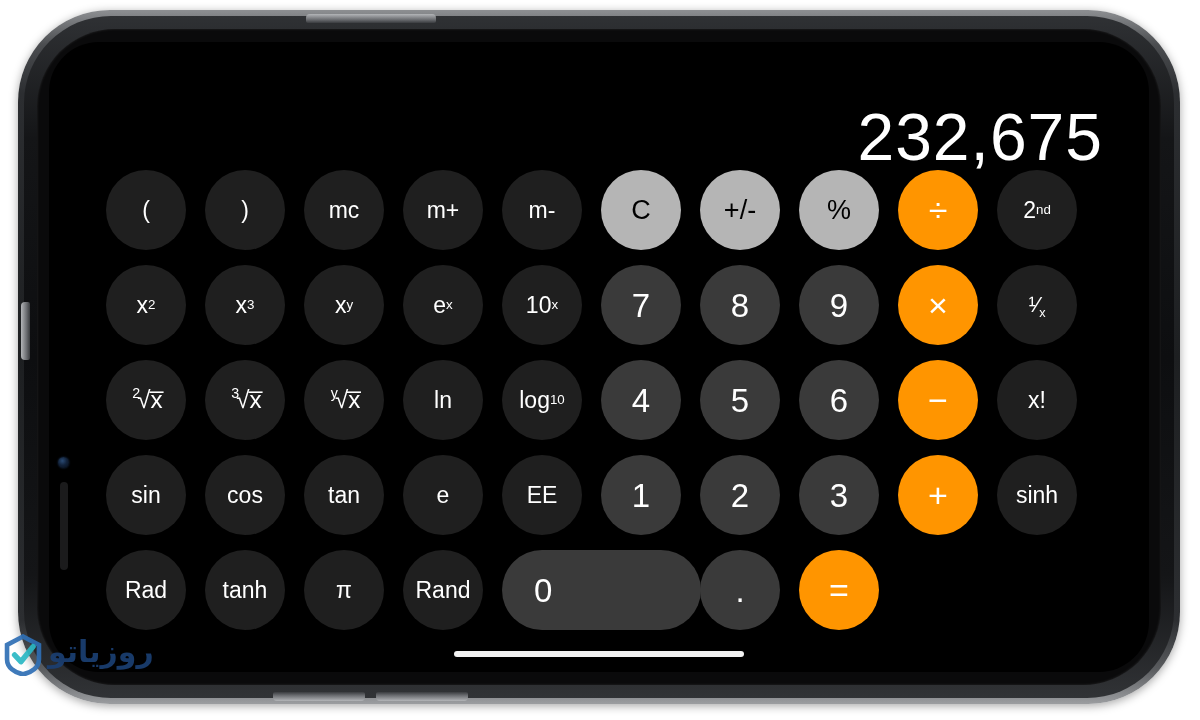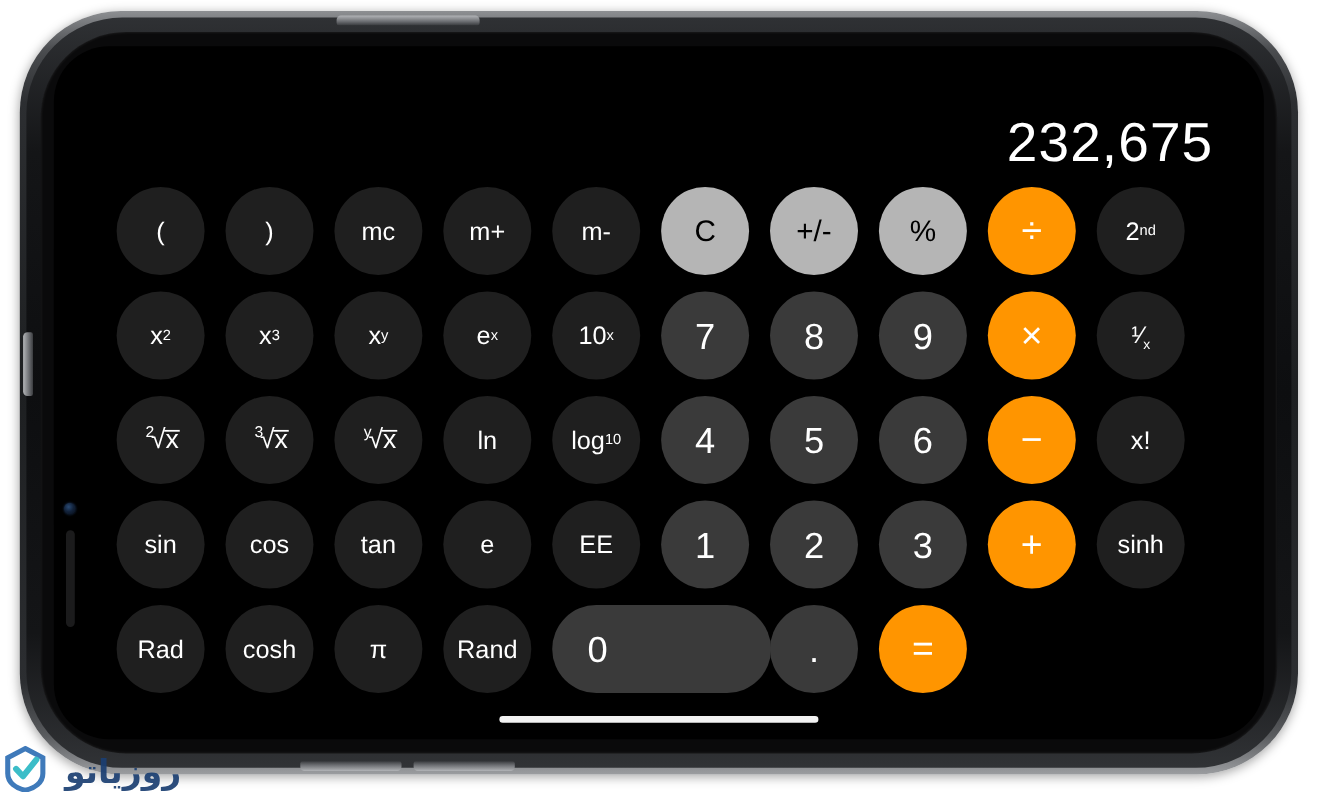--- a/index.html
+++ b/index.html
@@ -87,21 +87,21 @@
 
   
   #calc { position:absolute; inset:0; }
 
   #display {
     position:absolute;
     right:46px; top:62px;
     width:760px;
     text-align:right;
     color:#ffffff;
-    font-size:50px;
+    font-size:66px;
     font-weight:300;
     letter-spacing:1px;
     line-height:1;
     white-space:nowrap;
     font-family:"Liberation Sans", sans-serif;
   }
 
   #keypad {
     position:absolute;
     left:57px; top:128px;
@@ -142,23 +142,23 @@
   }
 
   .key sup { font-size:.58em; vertical-align:super; line-height:0; }
   .key sub { font-size:.58em; vertical-align:sub; line-height:0; }
   .key .frac { font-size:.95em; }
   .key .radix { font-size:.62em; position:relative; top:-7px; left:3px; }
   .key .rootsym { font-size:1.05em; }
 
   
   #watermark {
-    position:absolute; left:2px; top:666px;
+    position:absolute; left:2px; top:634px;
     width:135px; height:54px;
-    display:flex; align-items:flex-end; gap:15px;
+    display:flex; align-items:flex-start; gap:4px;
     opacity:.92;
   }
   #wm-logo { width:42px; height:42px; flex:0 0 42px; }
   #wm-text {
     font-family:"DejaVu Sans", sans-serif;
     font-size:30px;
     color:#1b3f72;
     font-weight:700;
     letter-spacing:-1px;
     direction:rtl;
@@ -237,21 +237,21 @@
           <button class="key fn">cos</button>
           <button class="key fn">tan</button>
           <button class="key fn">e</button>
           <button class="key fn">EE</button>
           <button class="key num">1</button>
           <button class="key num">2</button>
           <button class="key num">3</button>
           <button class="key op">+</button>
           <button class="key fn">sinh</button>
           <button class="key fn">Rad</button>
-          <button class="key fn">cosh</button>
+          <button class="key fn">tanh</button>
           <button class="key fn">π</button>
           <button class="key fn">Rand</button>
           <button class="key num zero">0</button>
           <button class="key num">.</button>
           <button class="key op">=</button>
         </div>
 
     </div>
 
     <div id="home-indicator"></div>

